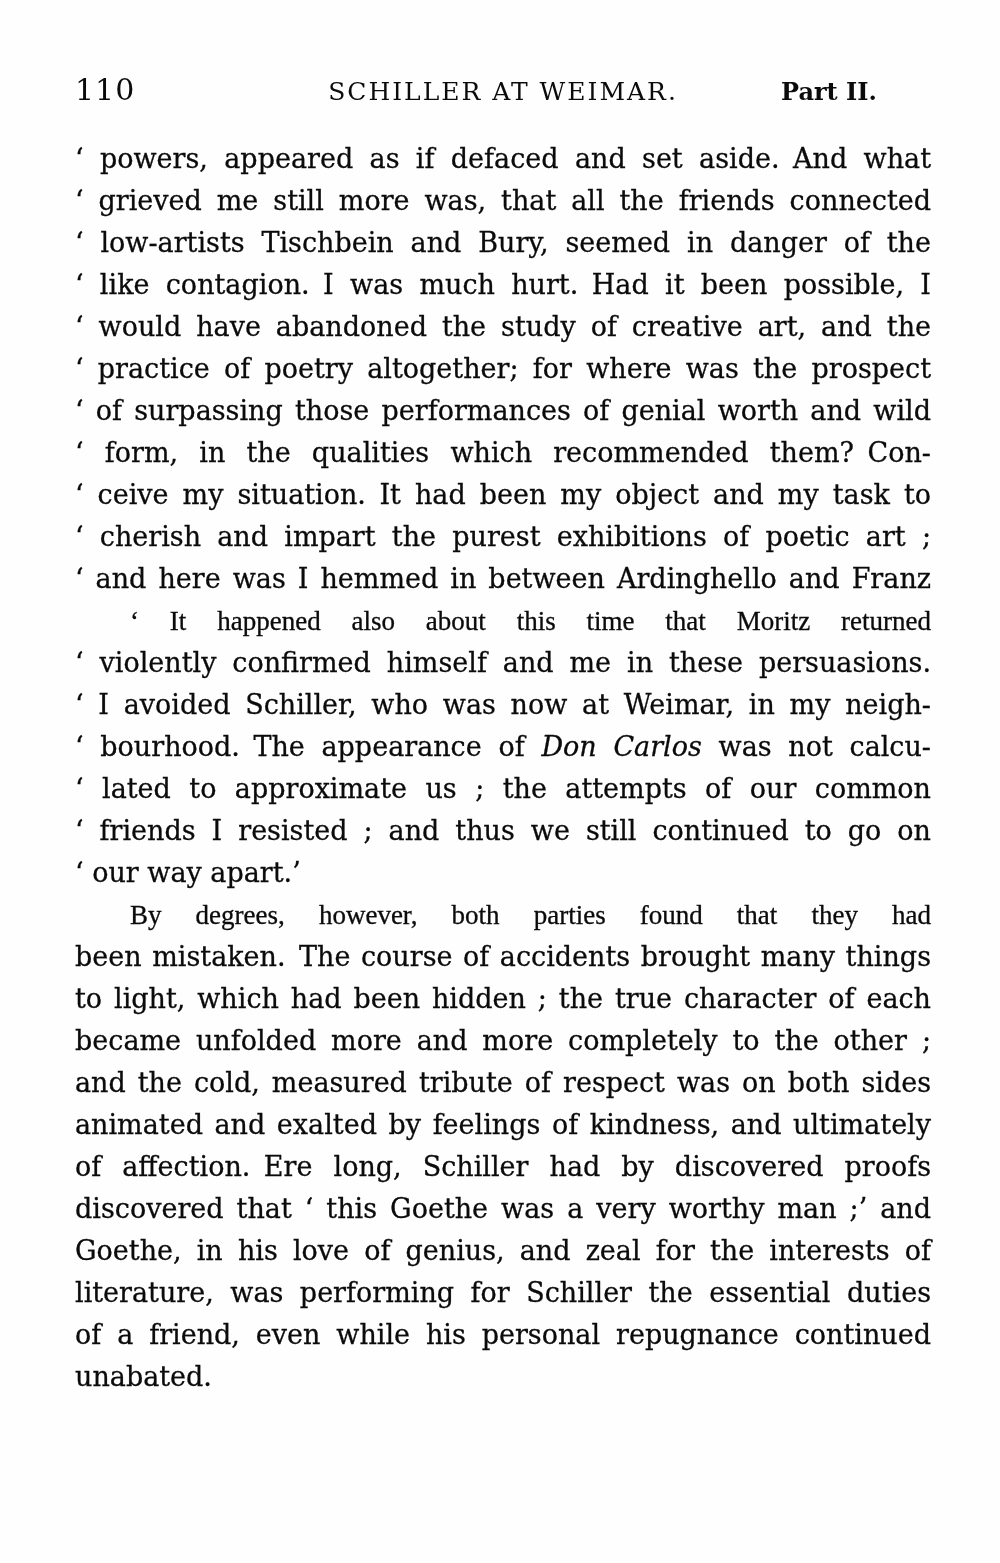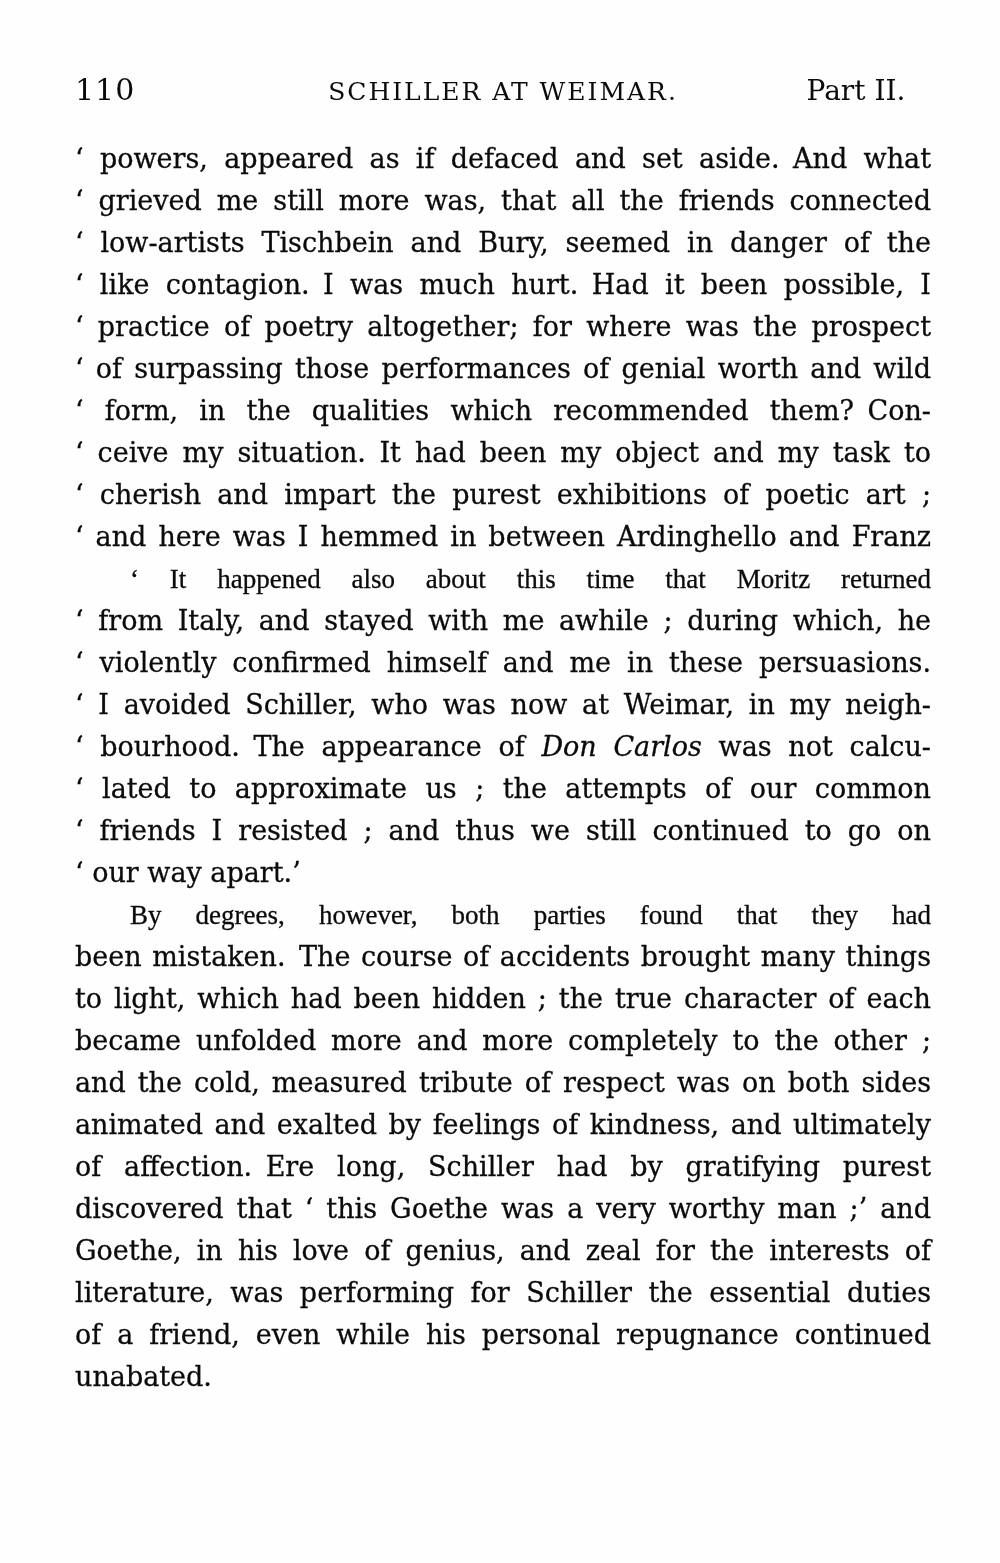--- a/index.html
+++ b/index.html
@@ -31,22 +31,23 @@
     letter-spacing: 1px;
   }
   .running-title {
     flex: 1;
     text-align: center;
     font-size: 25px;
     letter-spacing: 2px;
   }
   .part-label {
     width: 150px;
-    text-align: center;
-    font-size: 28px;
+    text-align: left;
+    font-size: 24px;
+    font-weight: bold;
   }
   .text-block {
     position: absolute;
     top: 138px;
     left: 75px;
     width: 856px;
     font-size: 27px;
     line-height: 42px;
     -webkit-text-stroke: 0.3px #0b0b0b;
   }
@@ -78,47 +79,47 @@
     <div class="part-label">Part II.</div>
   </div>
 
   <div class="text-block">
 
     <div class="paragraph">
       <div class="line">‘ powers, appeared as if defaced and set aside. And what</div>
       <div class="line">‘ grieved me still more was, that all the friends connected</div>
       <div class="line">‘ low-artists Tischbein and Bury, seemed in danger of the</div>
       <div class="line">‘ like contagion. I was much hurt. Had it been possible, I</div>
+      <div class="line">‘ would have abandoned the study of creative art, and the</div>
       <div class="line">‘ practice of poetry altogether; for where was the prospect</div>
       <div class="line">‘ of surpassing those performances of genial worth and wild</div>
       <div class="line">‘ form, in the qualities which recommended them? Con-</div>
       <div class="line">‘ ceive my situation. It had been my object and my task to</div>
       <div class="line">‘ cherish and impart the purest exhibitions of poetic art ;</div>
       <div class="line">‘ and here was I hemmed in between Ardinghello and Franz</div>
     </div>
 
     <div class="paragraph">
       <div class="line indent">‘ It happened also about this time that Moritz returned</div>
-      <div class="line">‘ from Italy, and stayed with me awhile ; during which, he</div>
       <div class="line">‘ violently confirmed himself and me in these persuasions.</div>
       <div class="line">‘ I avoided Schiller, who was now at Weimar, in my neigh-</div>
       <div class="line"><span>‘ bourhood. The appearance of </span><span class="italic">Don Carlos</span><span> was not calcu-</span></div>
       <div class="line">‘ lated to approximate us ; the attempts of our common</div>
       <div class="line">‘ friends I resisted ; and thus we still continued to go on</div>
       <div class="line last">‘ our way apart.’</div>
     </div>
 
     <div class="paragraph">
       <div class="line indent">By degrees, however, both parties found that they had</div>
       <div class="line">been mistaken. The course of accidents brought many things</div>
       <div class="line">to light, which had been hidden ; the true character of each</div>
       <div class="line">became unfolded more and more completely to the other ;</div>
       <div class="line">and the cold, measured tribute of respect was on both sides</div>
       <div class="line">animated and exalted by feelings of kindness, and ultimately</div>
-      <div class="line">of affection. Ere long, Schiller had by gratifying purest</div>
+      <div class="line">of affection. Ere long, Schiller had by discovered proofs</div>
       <div class="line">discovered that ‘ this Goethe was a very worthy man ;’ and</div>
       <div class="line">Goethe, in his love of genius, and zeal for the interests of</div>
       <div class="line">literature, was performing for Schiller the essential duties</div>
       <div class="line">of a friend, even while his personal repugnance continued</div>
       <div class="line last">unabated.</div>
     </div>
 
   </div>
 </div>
 

